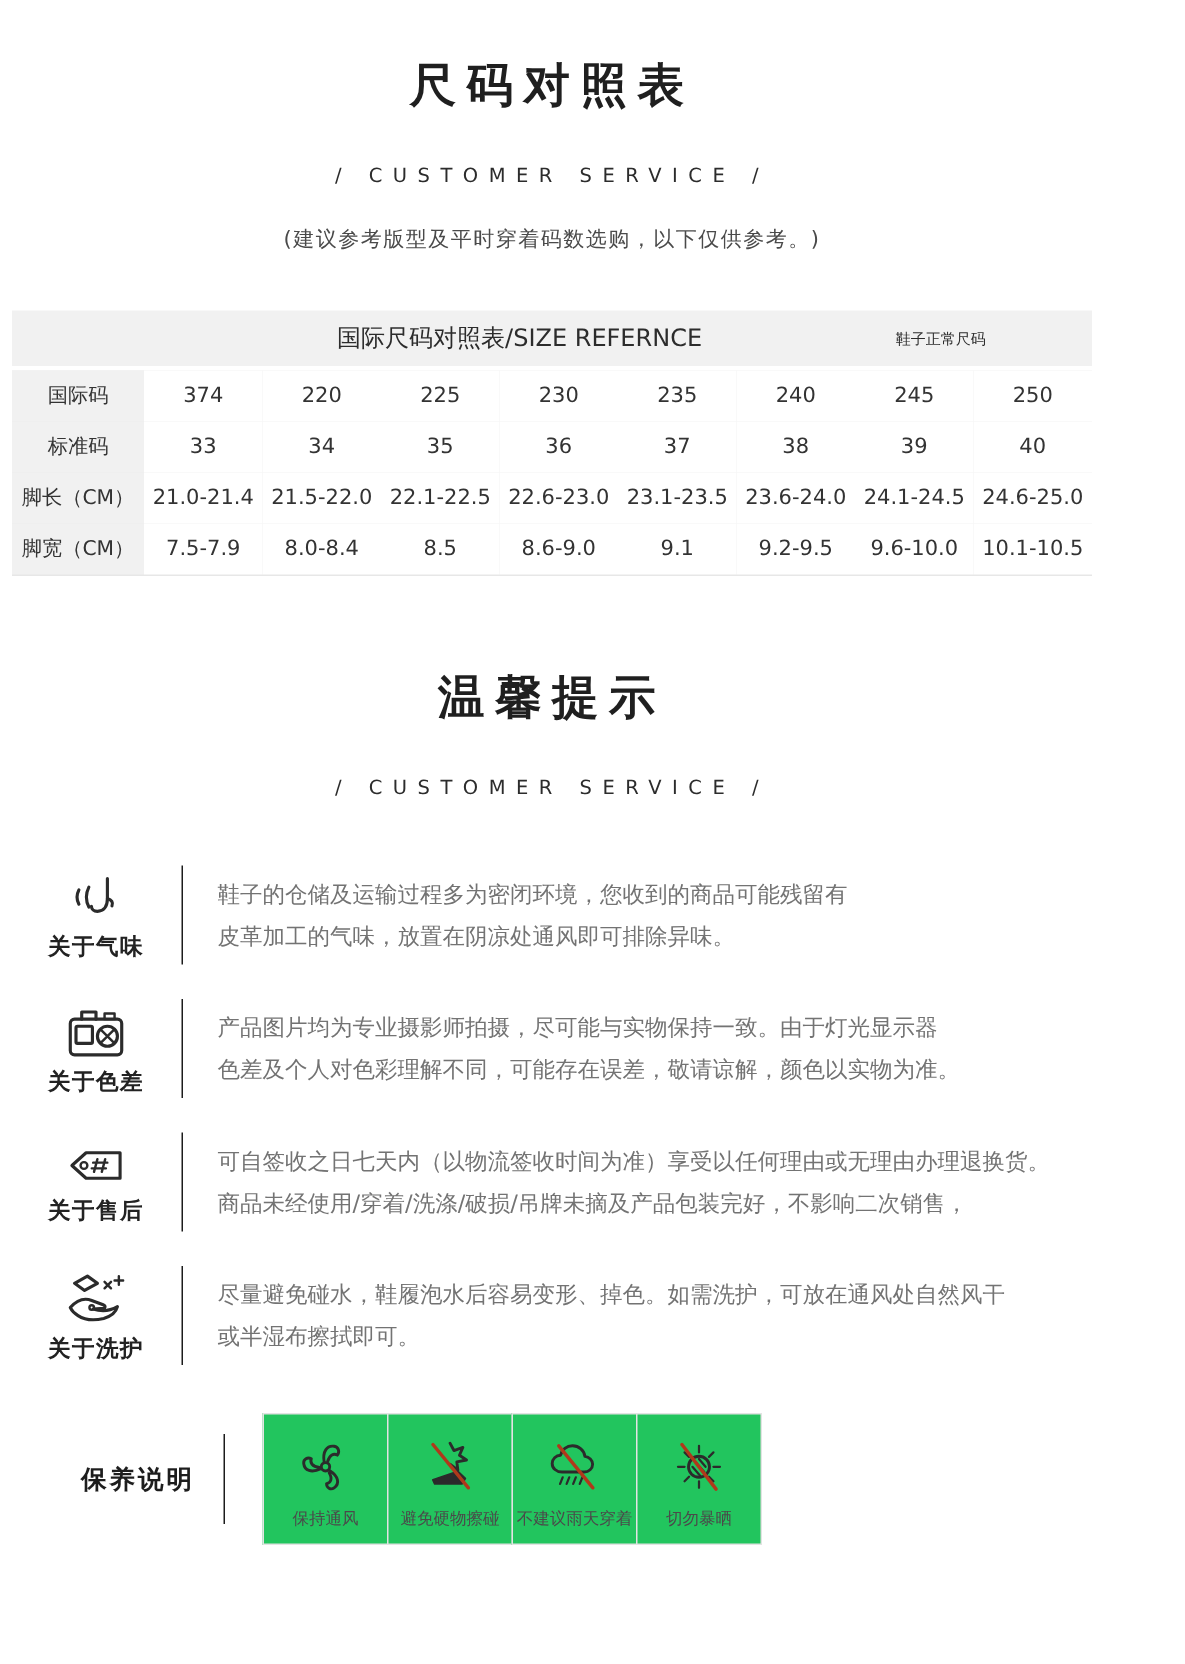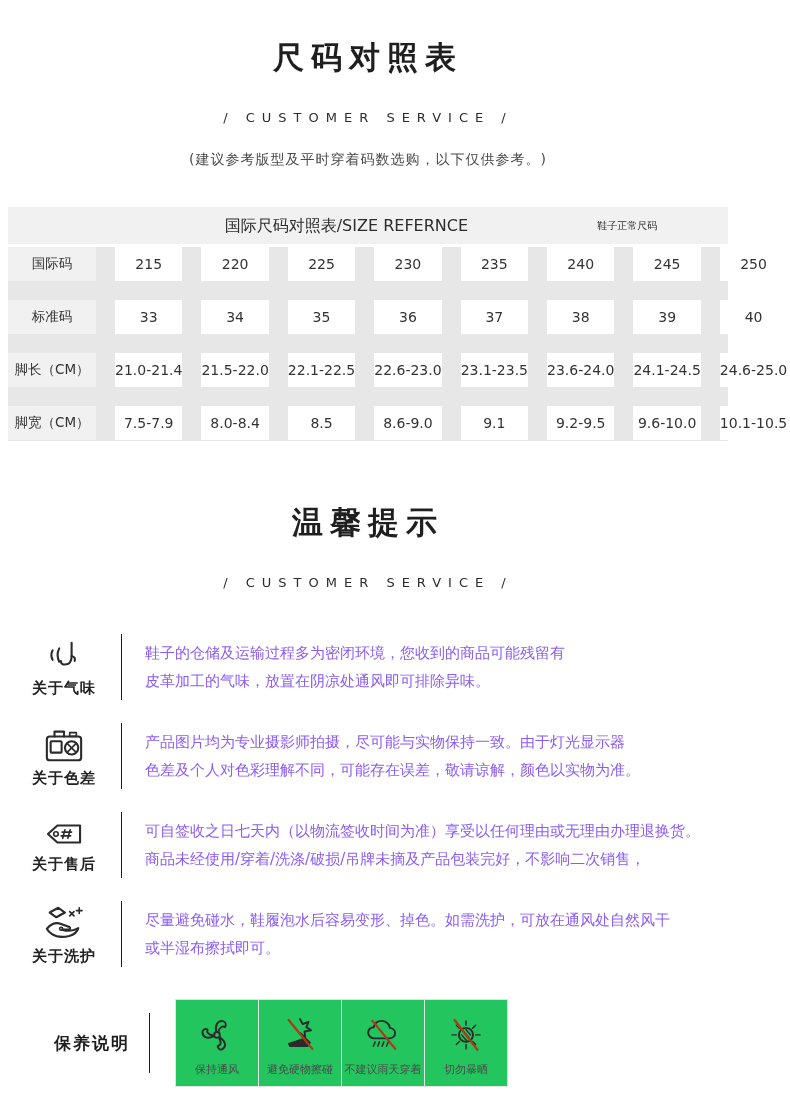--- a/index.html
+++ b/index.html
@@ -40,39 +40,39 @@
   .size-thead .th-main{
     position:absolute;left:47%;top:50%;transform:translate(-50%,-50%);
     font-size:16px;color:#2c2c2c;white-space:nowrap;
   }
   .size-thead .th-right{
     position:absolute;left:86%;top:50%;transform:translate(-50%,-50%);
     font-size:10px;color:#2c2c2c;white-space:nowrap;
   }
   .size-grid{
     display:grid;grid-template-columns:88px repeat(8,1fr);
-    gap:19px;background:var(--grid-line);
+    gap:0;background:var(--grid-line);
     border-bottom:1px solid var(--grid-line);
   }
   .size-grid .cell{
     background:#ffffff;height:34px;display:flex;align-items:center;justify-content:center;
     font-size:14px;color:#333333;white-space:nowrap;
   }
   .size-grid .cell.rowlabel{background:var(--table-gray);font-size:13.5px;}
 
   
   .tips-wrap{width:722px;margin:36px auto 0;}
   .tip-row{display:flex;align-items:center;min-height:82px;margin-bottom:7px;}
   .tip-left{
     width:114px;flex:0 0 114px;display:flex;flex-direction:column;
     align-items:center;justify-content:center;
   }
   .tip-left .tip-label{font-size:15px;font-weight:bold;color:#222;margin-top:4px;letter-spacing:1px;}
   .v-divider{width:1px;background:#1c1c1c;height:66px;flex:0 0 1px;}
-  .tip-text{padding-left:23px;font-size:15px;color:#8b5cf6;line-height:28px;}
+  .tip-text{padding-left:23px;font-size:15px;color:#737373;line-height:28px;}
   .tip-text div{white-space:nowrap;}
 
   
   .care-row{display:flex;align-items:center;margin:24px 0 0 35px;}
   .care-label{
     width:114px;flex:0 0 114px;text-align:center;
     font-size:17px;font-weight:bold;color:#1d1d1d;letter-spacing:2px;
   }
   .care-divider{width:1px;background:#1c1c1c;height:60px;flex:0 0 1px;}
   .care-boxes{display:flex;margin-left:25px;}
@@ -101,21 +101,21 @@
   <div class="note-line">(建议参考版型及平时穿着码数选购，以下仅供参考。)</div>
 
   <div class="size-table">
     <div class="size-thead">
       <span class="th-main">国际尺码对照表/SIZE REFERNCE</span>
       <span class="th-right">鞋子正常尺码</span>
     </div>
     <div class="size-grid">
 
       <div class="cell rowlabel">国际码</div>
-      <div class="cell">215</div>
+      <div class="cell">374</div>
       <div class="cell">220</div>
       <div class="cell">225</div>
       <div class="cell">230</div>
       <div class="cell">235</div>
       <div class="cell">240</div>
       <div class="cell">245</div>
       <div class="cell">250</div>
 
       <div class="cell rowlabel">标准码</div>
       <div class="cell">33</div>

